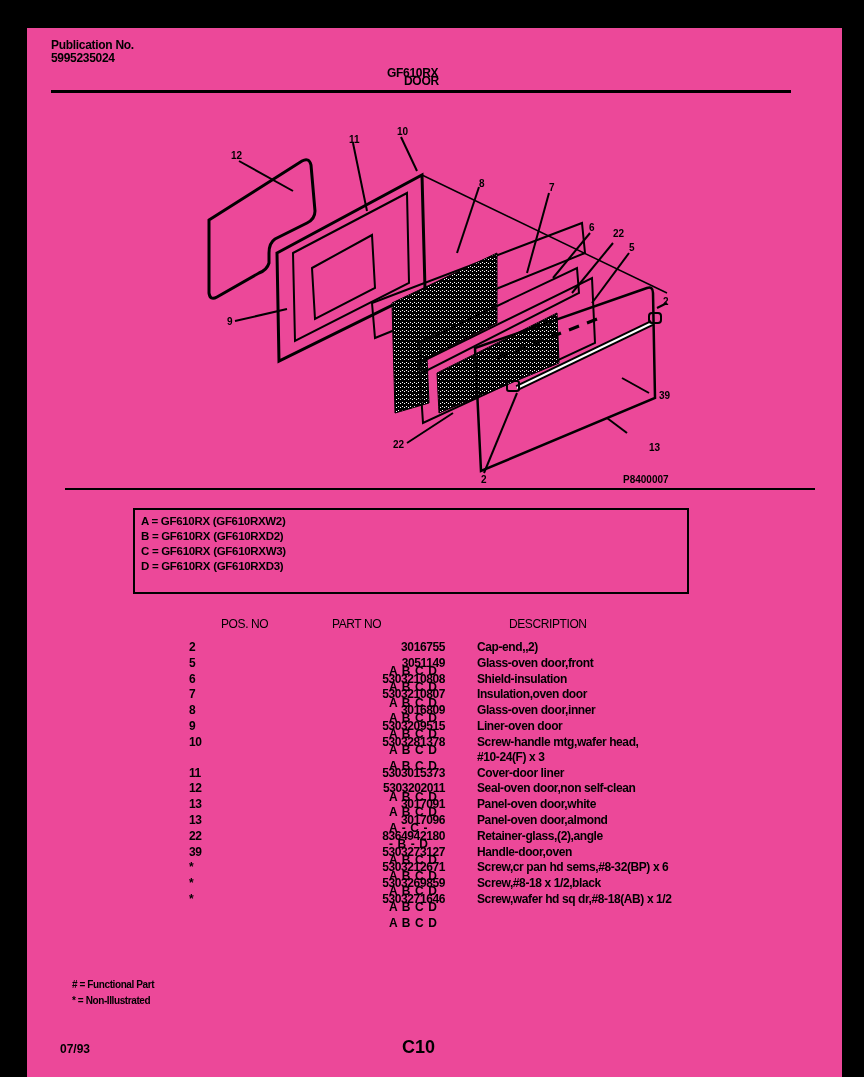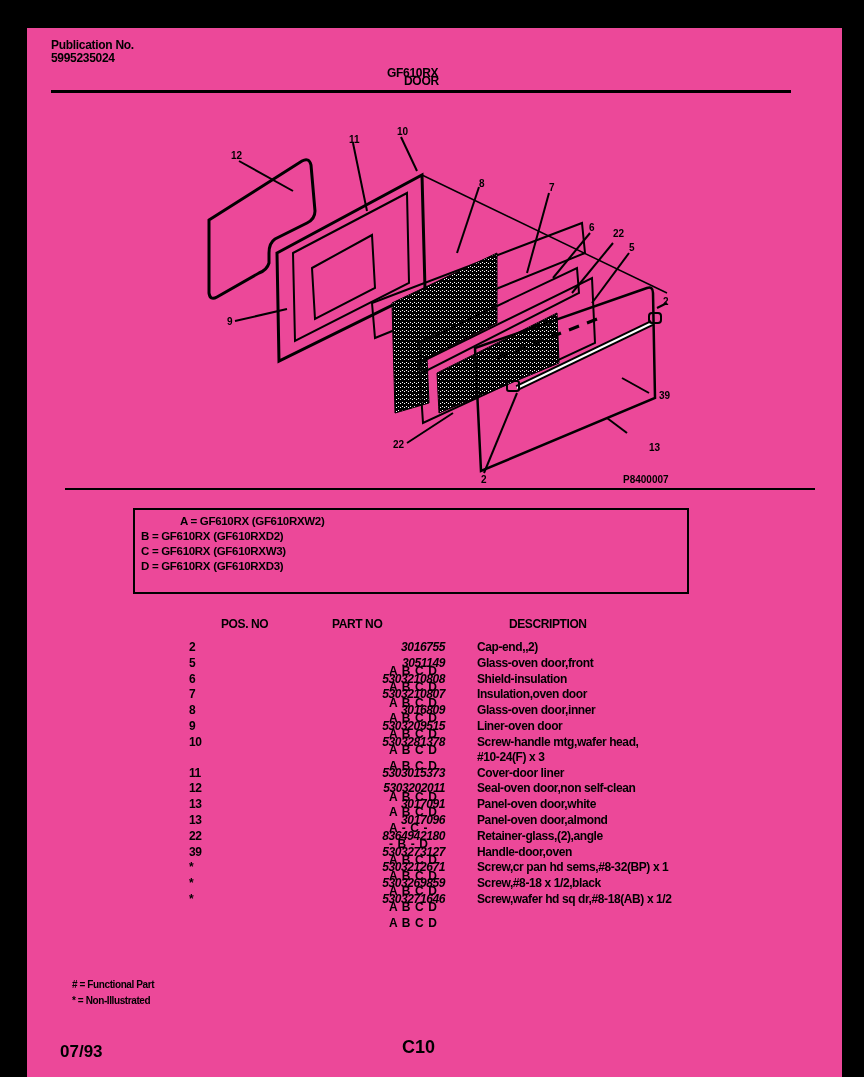--- a/index.html
+++ b/index.html
@@ -16,25 +16,25 @@
   .abs { position: absolute; }
   .b { font-weight: bold; }
   .hdr { font-size: 12px; font-weight: bold; letter-spacing: -0.3px; line-height: 13px; }
   .rule { position: absolute; background: #000; }
   .diagram { position: absolute; left: 170px; top: 85px; width: 500px; height: 380px; }
   .models-box {
     position: absolute; left: 106px; top: 480px; width: 556px; height: 86px;
     border: 2px solid #000; box-sizing: border-box;
   }
   .models-box .line { font-size: 11.5px; font-weight: bold; line-height: 15px; letter-spacing: -0.3px; white-space: nowrap; }
-  .tbl-head { position: absolute; top: 589px; font-size: 12px; font-weight: bold; letter-spacing: -0.4px; padding-left: 32px; }
+  .tbl-head { position: absolute; top: 589px; font-size: 12px; font-weight: normal; letter-spacing: -0.4px; padding-left: 32px; }
   .row { position: absolute; left: 0; width: 815px; height: 15px; font-size: 12px; font-weight: bold; letter-spacing: -0.4px; line-height: 15px; }
   .row span { position: absolute; white-space: nowrap; }
   .c-pos { left: 162px; }
-  .c-part { right: 397px; text-align: center; font-style: italic; }
+  .c-part { right: 397px; text-align: center; }
   .c-models { left: 362px; word-spacing: 2px; margin-top: 24px; }
   .c-desc { left: 450px; }
   .legend-note { font-size: 10px; font-weight: bold; letter-spacing: -0.4px; line-height: 16px; }
 </style>
 </head>
 <body>
 
 <div class="page">
 
   <div class="abs hdr" style="left:24px;top:11px;">Publication No.</div>
@@ -112,21 +112,21 @@
         <text x="462" y="286">39</text>
         <text x="452" y="338">13</text>
         <text x="426" y="370">P8400007</text>
       </g>
     </svg>
   </div>
 
   <div class="rule" style="left:38px;top:460px;width:750px;height:2px;"></div>
 
   <div class="models-box">
-    <div class="abs line" style="left:6px;top:4px;margin-left:39px;">A = GF610RX (GF610RXW2)</div>
+    <div class="abs line" style="left:6px;top:4px;">A = GF610RX (GF610RXW2)</div>
     <div class="abs line" style="left:6px;top:19px;text-align:center;">B = GF610RX (GF610RXD2)</div>
     <div class="abs line" style="left:6px;top:34px;">C = GF610RX (GF610RXW3)</div>
     <div class="abs line" style="left:6px;top:49px;text-align:center;">D = GF610RX (GF610RXD3)</div>
   </div>
 
   <div class="tbl-head" style="left:162px;">POS. NO</div>
   <div class="tbl-head" style="left:273px;text-align:right;">PART NO</div>
   <div class="tbl-head" style="left:450px;">DESCRIPTION</div>
 
   <div id="rows">
@@ -206,34 +206,34 @@
       <div class="row" style="top: 816.6px;">
         <span class="c-pos">39</span>
         <span class="c-part">5303273127</span>
         <span class="c-models">A B C D</span>
         <span class="c-desc">Handle-door,oven</span>
       </div>
       <div class="row" style="top: 832.4px;">
         <span class="c-pos">*</span>
         <span class="c-part">5303212671</span>
         <span class="c-models">A B C D</span>
-        <span class="c-desc">Screw,cr pan hd sems,#8-32(BP) x 1</span>
+        <span class="c-desc">Screw,cr pan hd sems,#8-32(BP) x 6</span>
       </div>
       <div class="row" style="top: 848.2px;">
         <span class="c-pos">*</span>
         <span class="c-part">5303269859</span>
         <span class="c-models">A B C D</span>
         <span class="c-desc">Screw,#8-18 x 1/2,black</span>
       </div>
       <div class="row" style="top: 864px;">
         <span class="c-pos">*</span>
         <span class="c-part">5303271646</span>
         <span class="c-models">A B C D</span>
         <span class="c-desc">Screw,wafer hd sq dr,#8-18(AB) x 1/2</span>
       </div>
     </div>
 
   <div class="abs legend-note" style="left:45px;top:949px;"># = Functional Part</div>
   <div class="abs legend-note" style="left:45px;top:965px;">* = Non-Illustrated</div>
 
-  <div class="abs b" style="left:33px;top:1014px;font-size:17px;">07/93</div>
+  <div class="abs b" style="left:33px;top:1014px;font-size:12px;">07/93</div>
   <div class="abs b" style="left:375px;top:1009px;font-size:18px;">C10</div>
 </div>
 
 </body></html>

